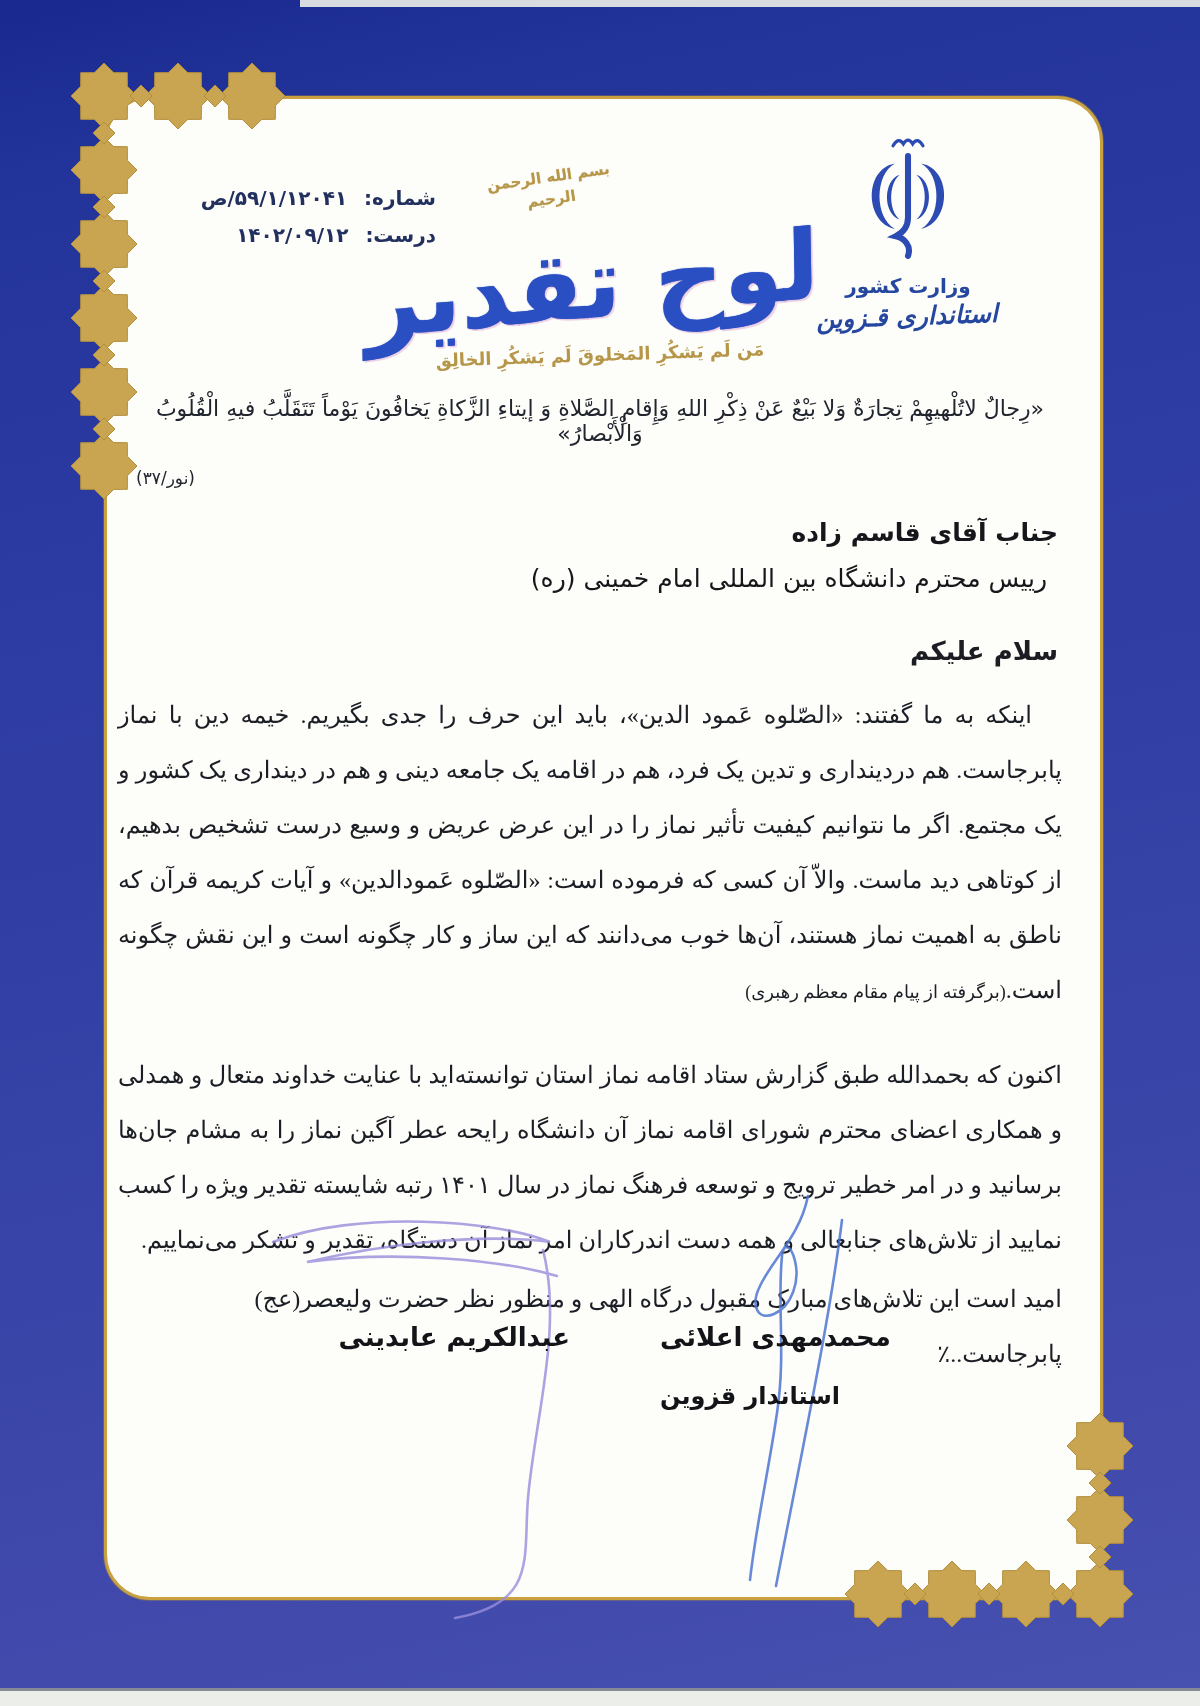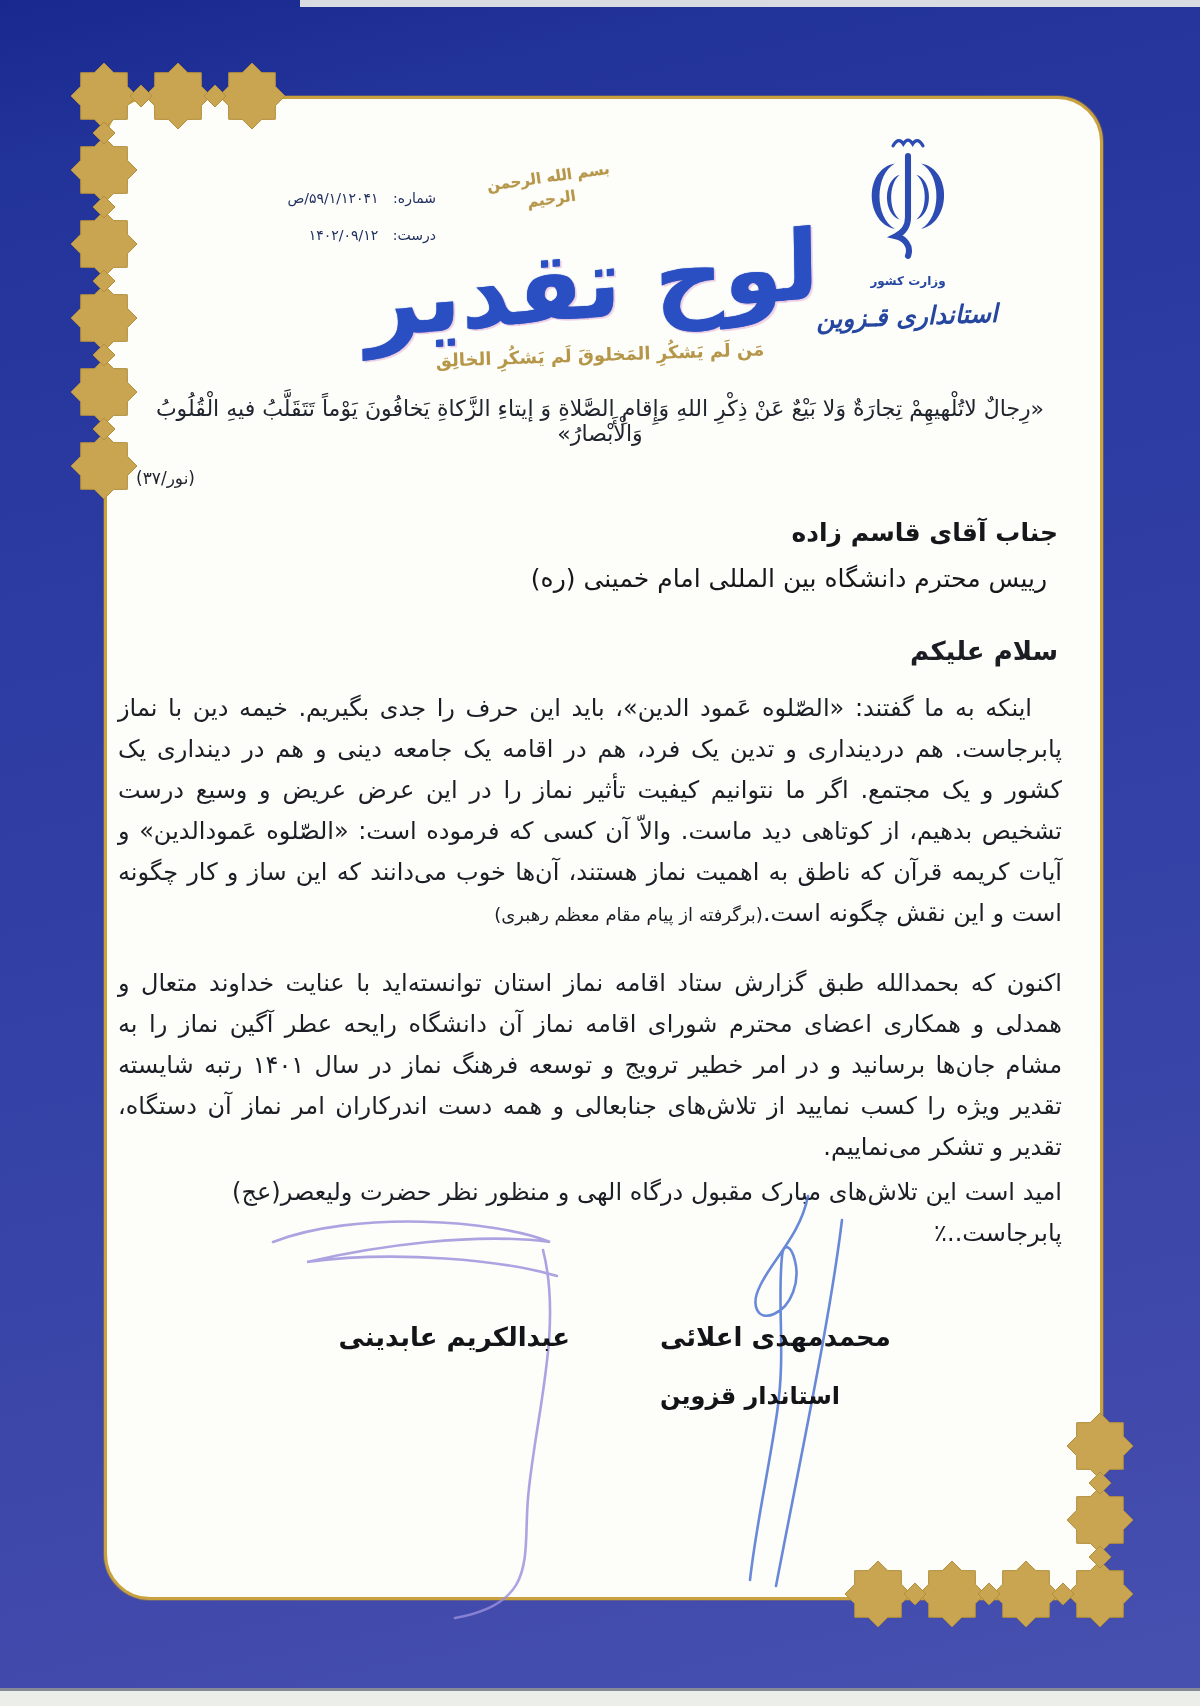--- a/index.html
+++ b/index.html
@@ -11,52 +11,52 @@
   .scan-top{position:absolute;top:0;left:300px;right:0;height:7px;background:#e8eae6;opacity:.92;}
   .scan-bottom{position:absolute;bottom:0;left:0;right:0;height:15px;background:#eceee9;border-top:3px solid #858b96;}
   .panel{
     position:absolute;left:104px;top:96px;right:97px;bottom:106px;
     background:#fdfdfa;border:3px solid #c9a23f;border-radius:46px;
     box-shadow:0 0 0 1px rgba(180,140,50,.35);
   }
   svg.ornaments{position:absolute;left:0;top:0;pointer-events:none;}
   
   .refblock{position:absolute;left:146px;top:180px;width:290px;direction:rtl;color:#22305f;}
-  .refrow{font-size:14px;font-weight:400;line-height:37px;white-space:nowrap;}
+  .refrow{font-size:20px;font-weight:700;line-height:37px;white-space:nowrap;}
   .refrow .lbl{margin-left:10px;}
   
   .bismillah{
     position:absolute;left:486px;top:128px;width:128px;height:122px;border-radius:50%;
     display:flex;align-items:center;justify-content:center;text-align:center;
     color:#b6974a;font-size:15px;line-height:1.45;font-weight:700;transform:rotate(-8deg);
     text-shadow:0 0 1px rgba(182,151,74,.55);
   }
   .title{
     position:absolute;left:370px;top:228px;width:450px;text-align:center;
     font-size:96px;font-weight:700;color:#2a4fc2;transform:rotate(-5deg) skewX(-4deg);
     text-shadow:2px 2px 0 rgba(196,73,166,.22), 0 0 1px #2a4fc2;white-space:nowrap;
   }
   .hadith{
     position:absolute;left:420px;top:344px;width:360px;text-align:center;
     font-size:18px;color:#b6974a;font-weight:600;transform:rotate(-2deg);
   }
   
   .emblem{position:absolute;left:852px;top:124px;width:112px;height:148px;}
-  .ministry{position:absolute;left:816px;top:274px;width:184px;text-align:center;font-size:12px;font-weight:700;color:#25479f;}
+  .ministry{position:absolute;left:816px;top:274px;width:184px;text-align:center;font-size:20px;font-weight:700;color:#25479f;}
   .governorate{position:absolute;left:788px;top:302px;width:238px;text-align:center;font-size:25px;font-weight:700;font-style:italic;color:#25479f;transform:rotate(-2deg);}
   
   .verse{position:absolute;left:125px;right:125px;top:396px;text-align:center;font-size:22px;color:#21252e;direction:rtl;}
   .verse-ref{position:absolute;left:136px;top:468px;font-size:17px;color:#21252e;}
   
   .recipient1{position:absolute;right:142px;top:518px;font-size:25px;font-weight:700;color:#16171b;}
   .recipient2{position:absolute;right:153px;top:564px;font-size:25px;font-weight:400;color:#16171b;margin-left:12px;}
   .greeting{position:absolute;right:142px;top:636px;font-size:26px;font-weight:600;color:#1b1d22;}
   
   .bodytext{position:absolute;right:138px;left:118px;top:688px;direction:rtl;color:#1b1e24;}
-  .bodytext p{margin:0;font-size:24px;line-height:41px;text-align:justify;}
+  .bodytext p{margin:0;font-size:24px;line-height:55px;text-align:justify;font-family:Liberation Serif, serif;}
   .bodytext p.first{text-indent:30px;}
   .bodytext p.p2{margin-top:28px;}
   .bodytext p.p3{margin-top:4px;text-align:right;}
   .bodytext p.p4{text-align:right;}
   .note{font-size:18px;}
   
   .sig-right{position:absolute;left:660px;top:1322px;width:300px;text-align:left;color:#131418;}
   .sig-left{position:absolute;left:240px;top:1322px;width:330px;color:#131418;}
   .sig-name{font-size:26px;font-weight:700;white-space:nowrap;}
   .sig-title{font-size:24px;font-weight:700;margin-top:30px;white-space:nowrap;}

